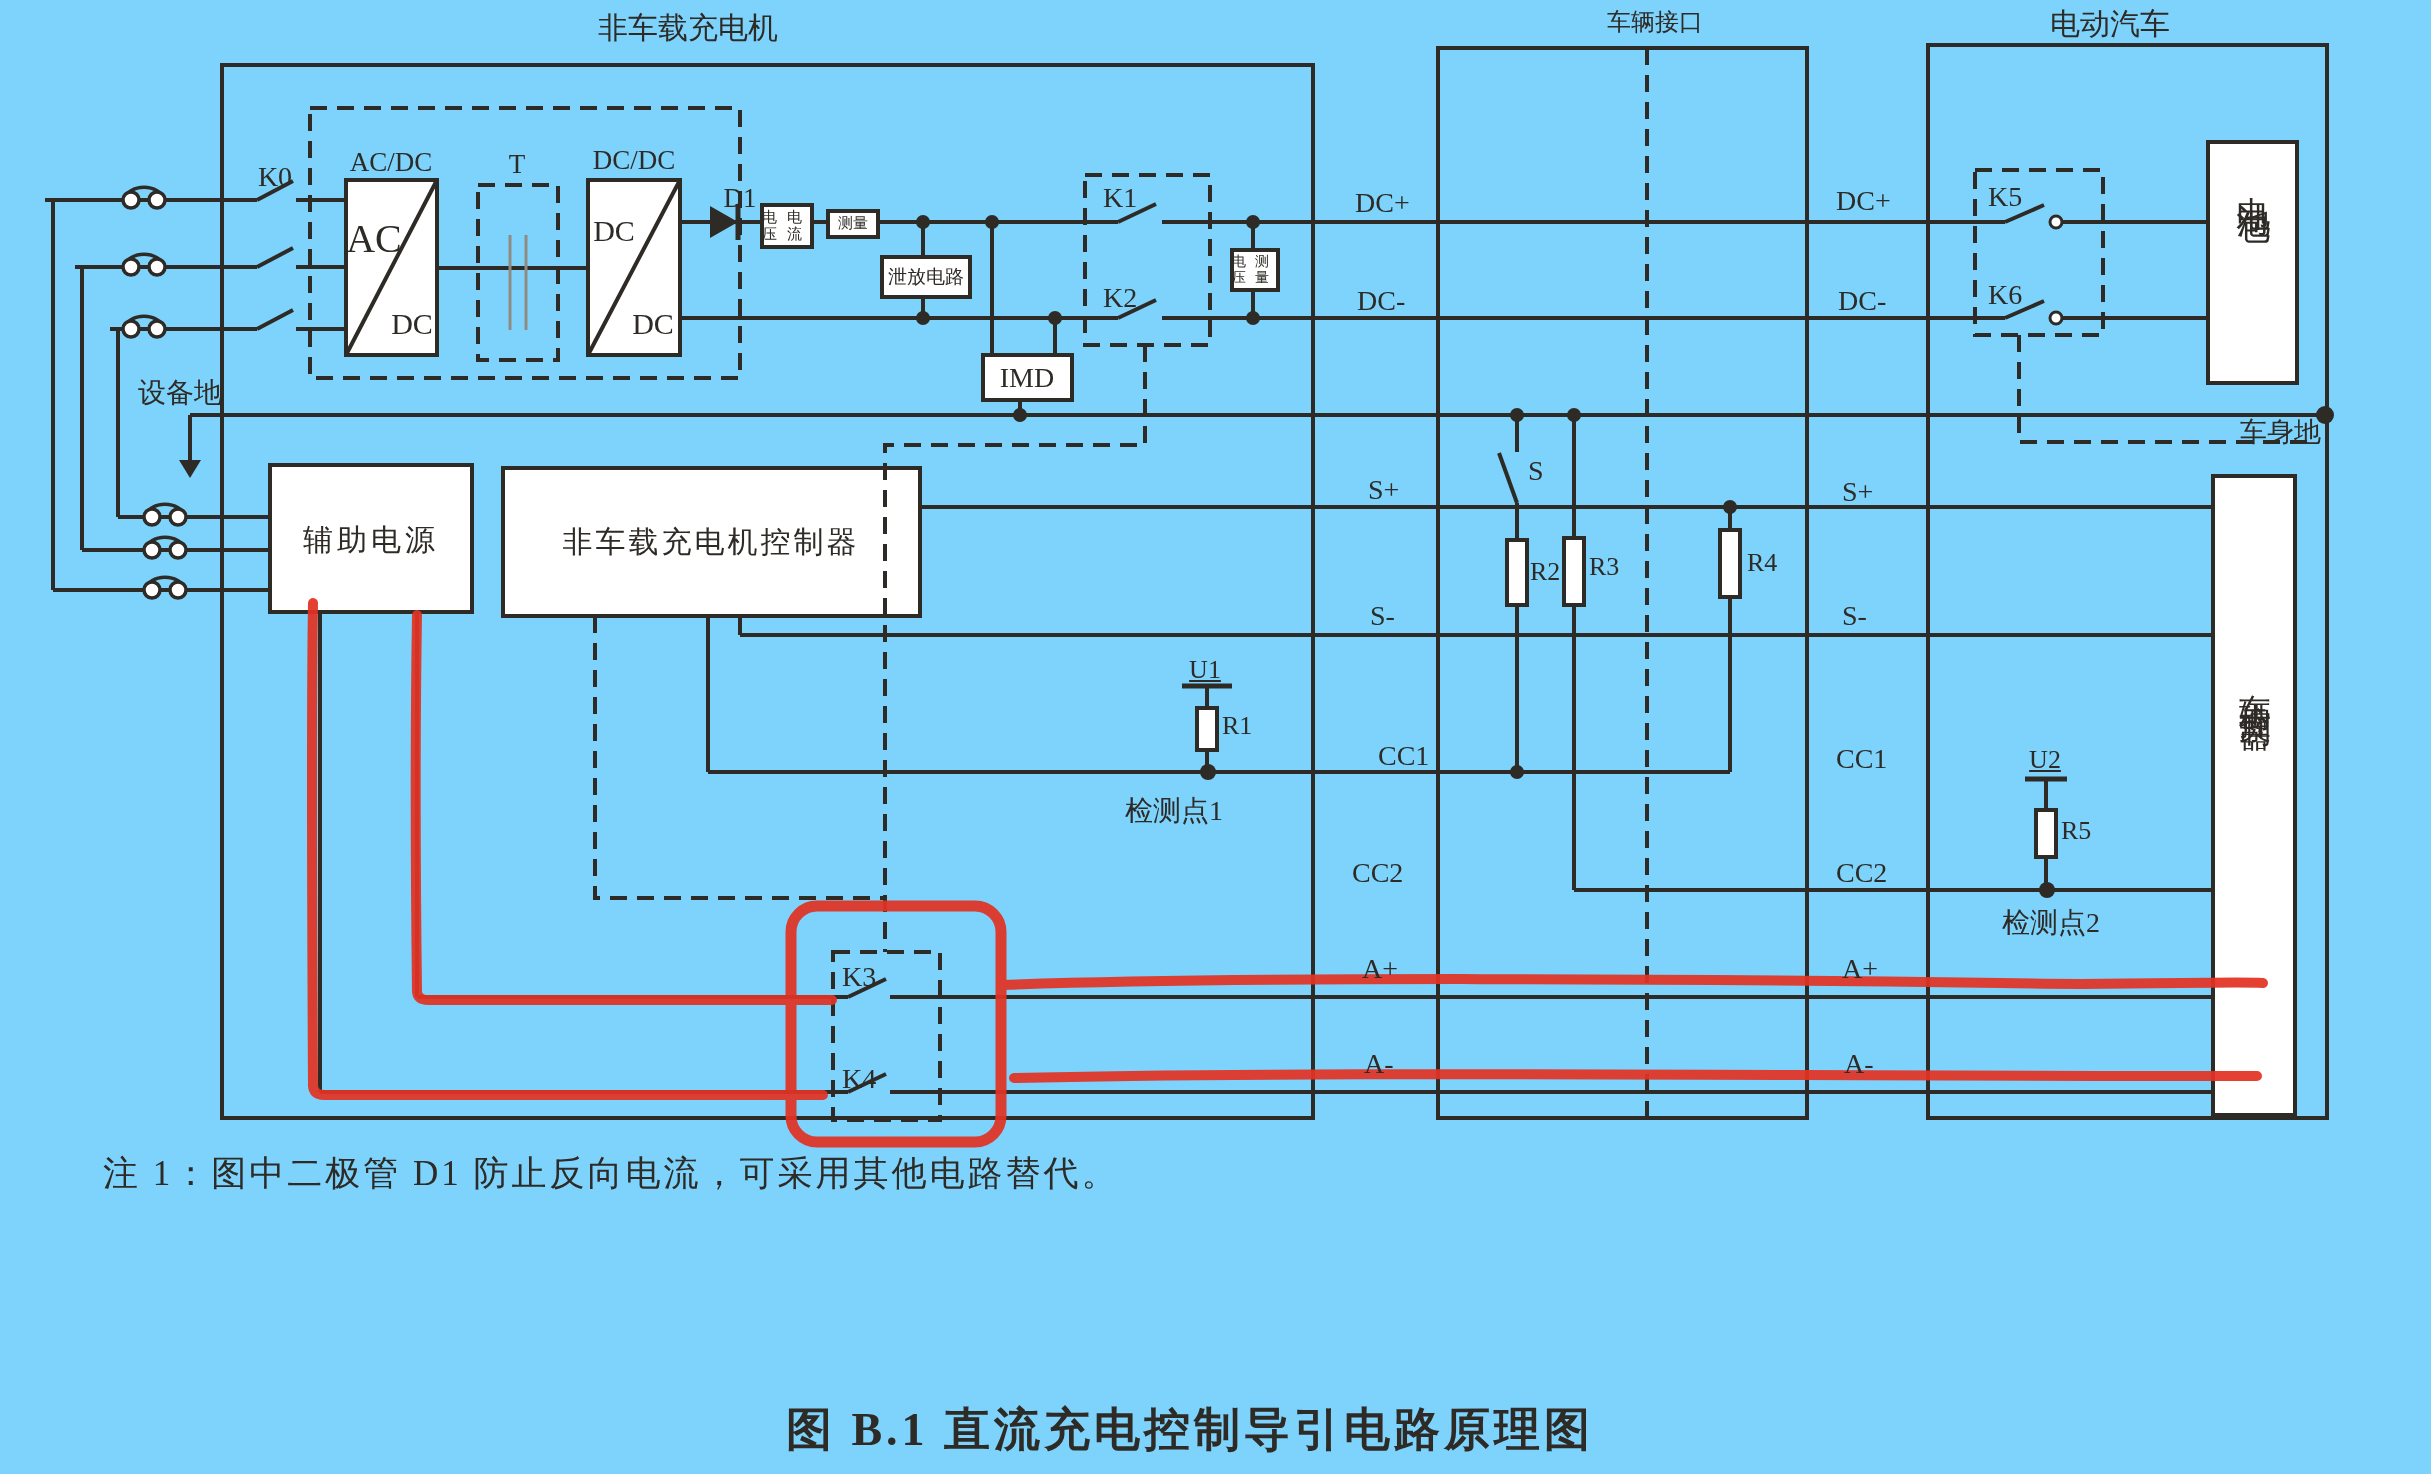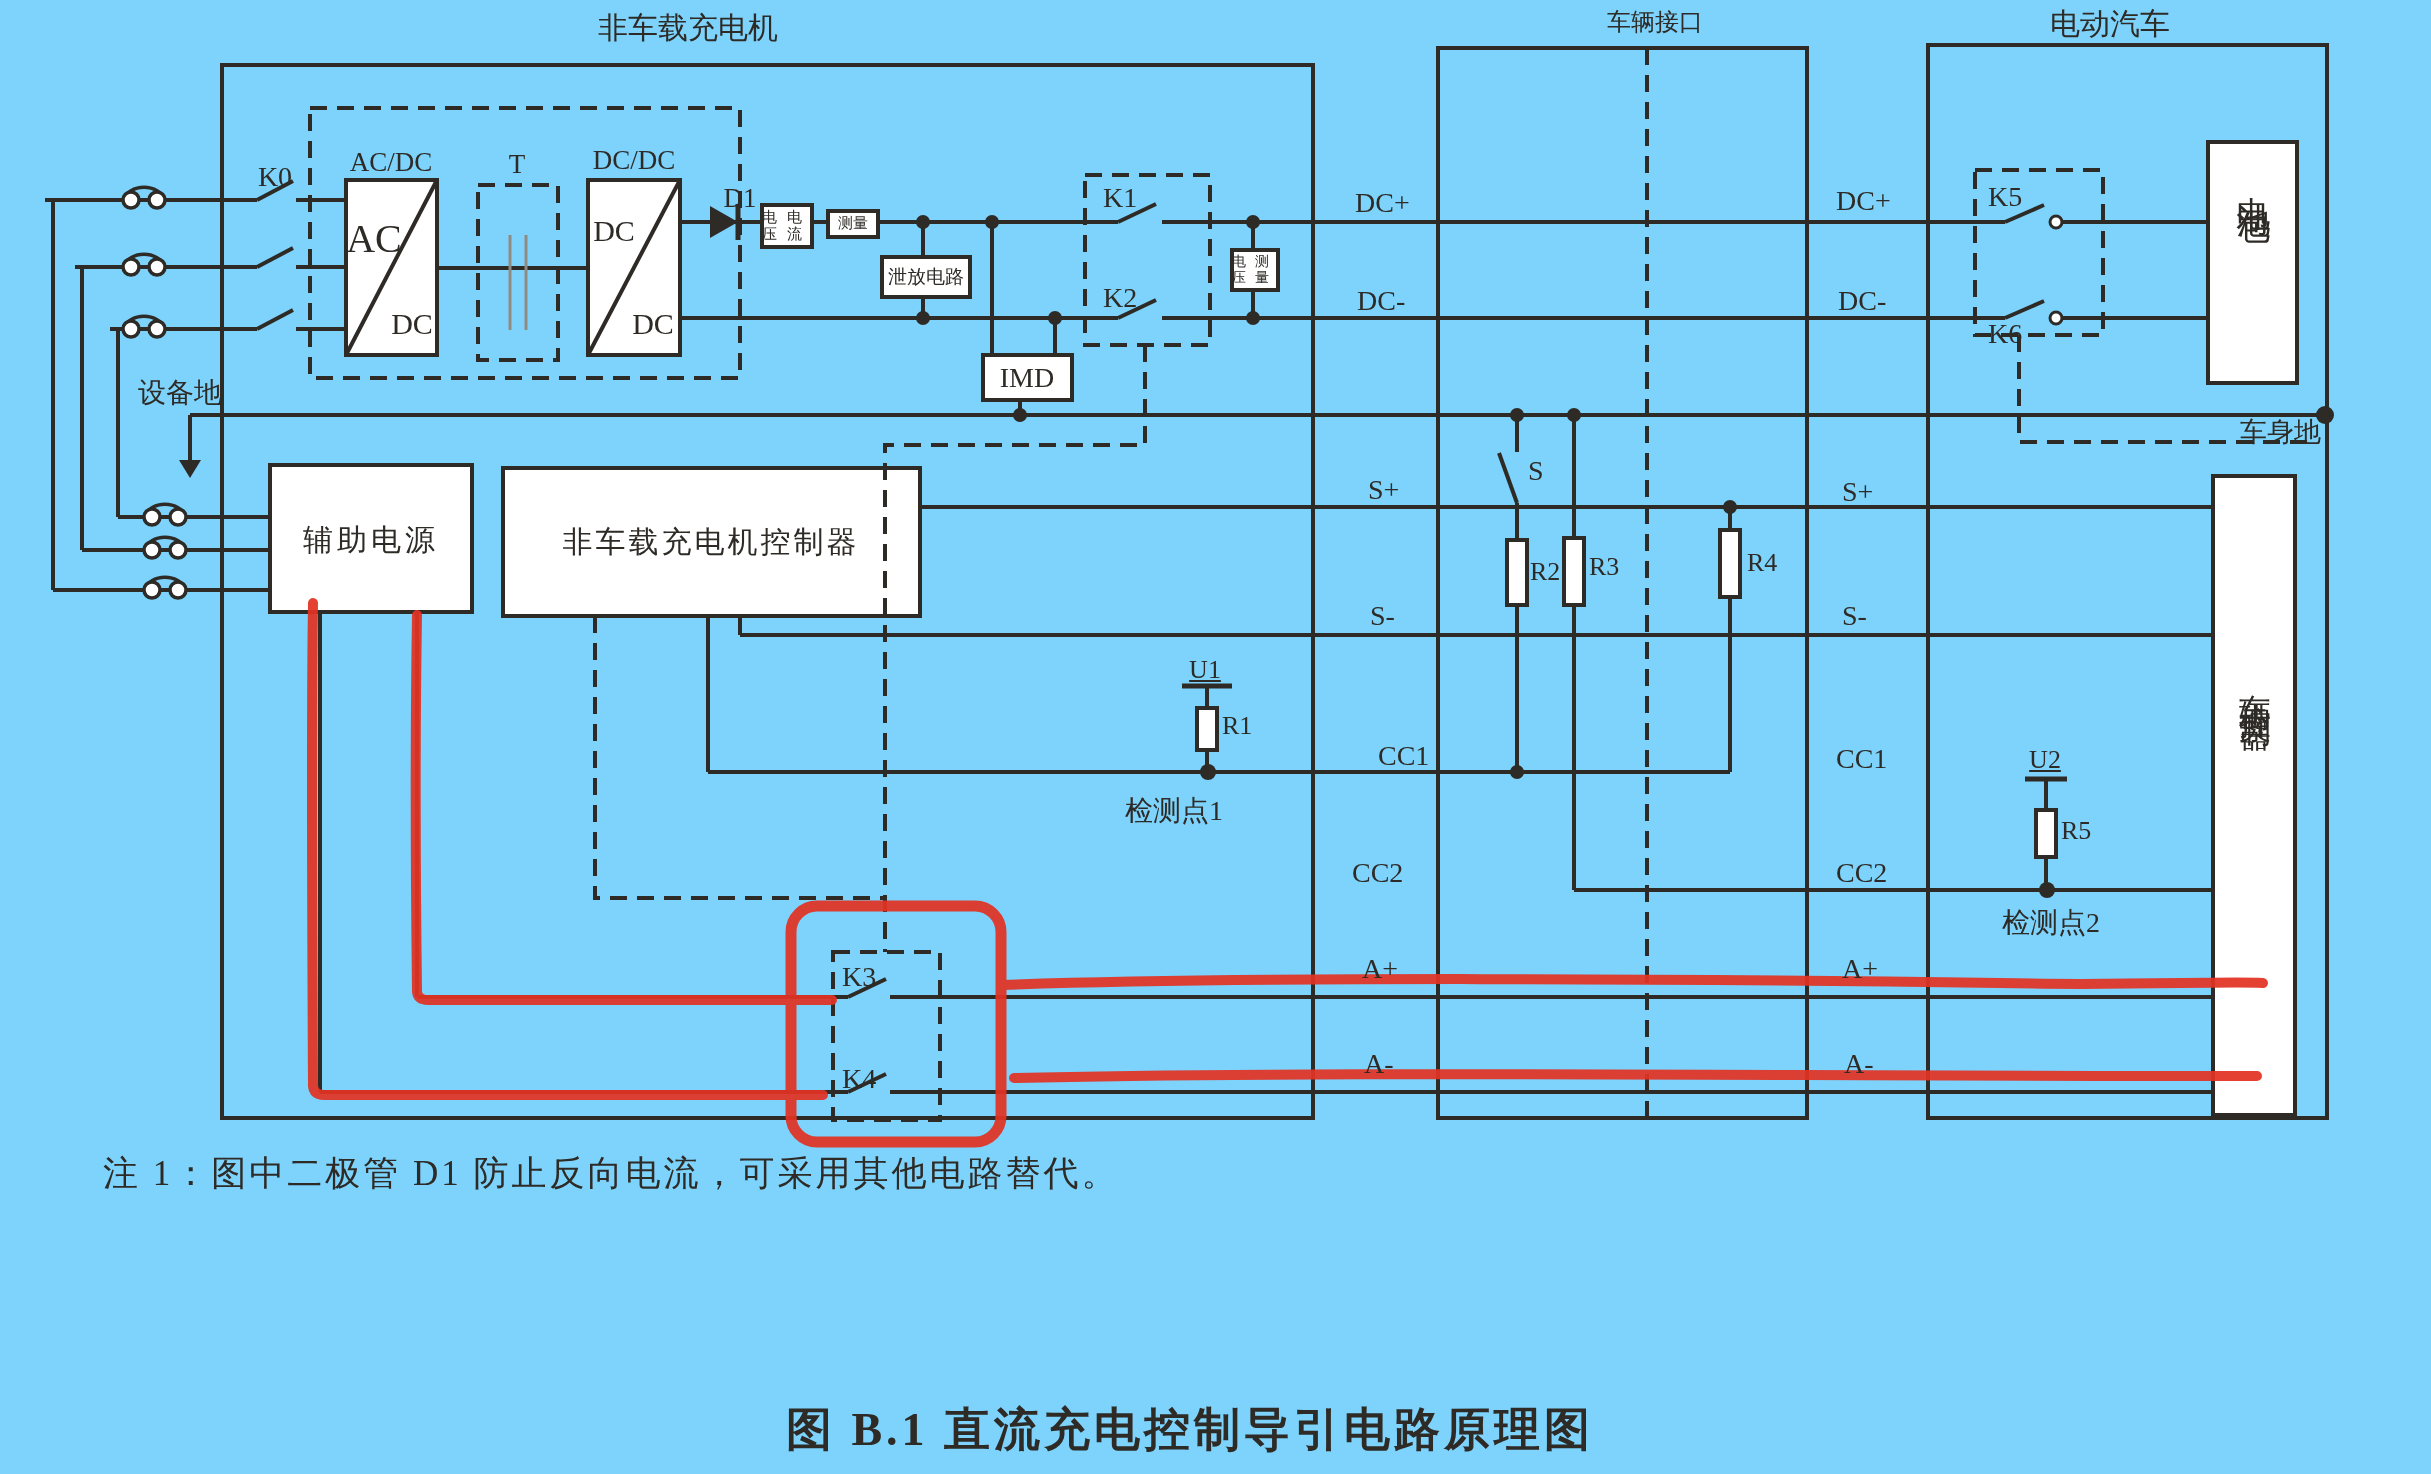--- a/index.html
+++ b/index.html
@@ -234,19 +234,19 @@
 <div class="lbl" style="left:1842px;top:477px;font-size:28px;">S+</div>
 <div class="lbl" style="left:1842px;top:601px;font-size:28px;">S-</div>
 <div class="lbl" style="left:1836px;top:744px;font-size:28px;">CC1</div>
 <div class="lbl" style="left:1836px;top:858px;font-size:28px;">CC2</div>
 <div class="lbl" style="left:1842px;top:954px;font-size:28px;">A+</div>
 <div class="lbl" style="left:1844px;top:1049px;font-size:28px;">A-</div>
 
 <div class="lbl" style="left:842px;top:962px;font-size:28px;">K3</div>
 <div class="lbl" style="left:842px;top:1064px;font-size:28px;">K4</div>
 <div class="lbl" style="left:1988px;top:182px;font-size:28px;">K5</div>
-<div class="lbl" style="left:1988px;top:280px;font-size:28px;margin-top:39px;">K6</div>
+<div class="lbl" style="left:1988px;top:280px;font-size:28px;">K6</div>
 
 <div class="lbl note" style="left:103px;top:1156px;font-size:35px;">注 1：图中二极管 D1 防止反向电流，可采用其他电路替代。</div>
 
 <div class="lbl c b" style="left:1190px;top:1406px;font-size:46px;letter-spacing:4px;">图 B.1  直流充电控制导引电路原理图</div>
 
 </div>
 
 </body></html>

